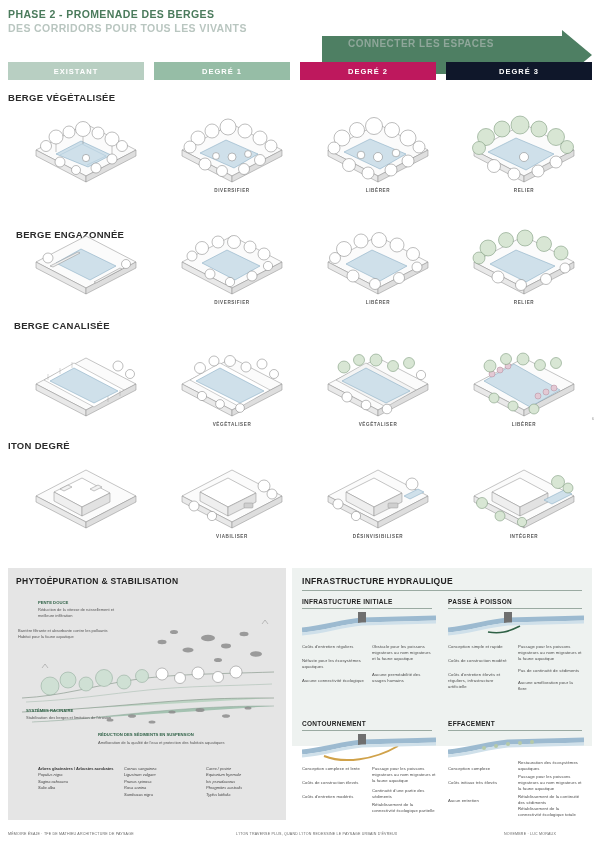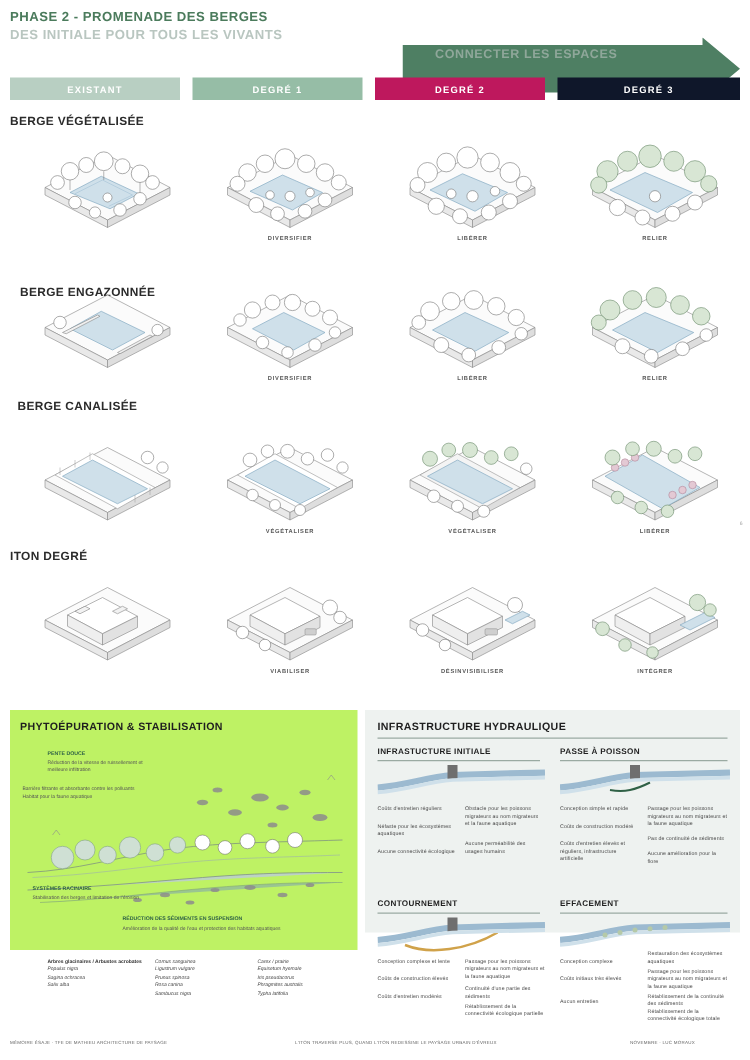--- a/index.html
+++ b/index.html
@@ -63,22 +63,22 @@
   .cell .caption {
     position: absolute; left: 0; top: 78px; width: 120px;
     text-align: center;
     font-size: 4.6px; font-weight: bold; letter-spacing: .6px;
     color: #5a5a5a;
   }
   .block-svg { width: 120px; height: 76px; display: block; }
 
   
   .panel-left {
-    position: absolute; left: 8px; top: 568px; width: 278px; height: 192px;
-    background: #bef264;
+    position: absolute; left: 8px; top: 568px; width: 278px; height: 252px;
+    background: #e5e5e5;
   }
   .panel-right {
     position: absolute; left: 292px; top: 568px; width: 300px; height: 178px;
     background: #eef2f0;
   }
   .panel-title {
     position: absolute; font-size: 8.5px; font-weight: bold; color: #1f1f1f;
     letter-spacing: .3px;
   }
   .sub-title {
@@ -127,21 +127,21 @@
   .page-num {
     position: absolute; right: 6px; top: 416px;
     font-size: 4px; color: #999;
   }
 </style>
 </head>
 <body>
 
 <div class="header">
   <div class="title-main">PHASE 2 - PROMENADE DES BERGES</div>
-  <div class="title-sub">DES INITIALE POUR TOUS LES VIVANTS</div>
+  <div class="title-sub">DES CORRIDORS POUR TOUS LES VIVANTS</div>
 </div>
 
 <div class="arrow-band">
   <svg width="270" height="50" viewBox="0 0 270 50">
     <polygon points="0,6 240,6 240,0 270,25 240,50 240,44 0,44" fill="#4e7f63"></polygon>
   </svg>
 </div>
 <div class="connect-label">CONNECTER LES ESPACES</div>
 
 <div class="chips">

